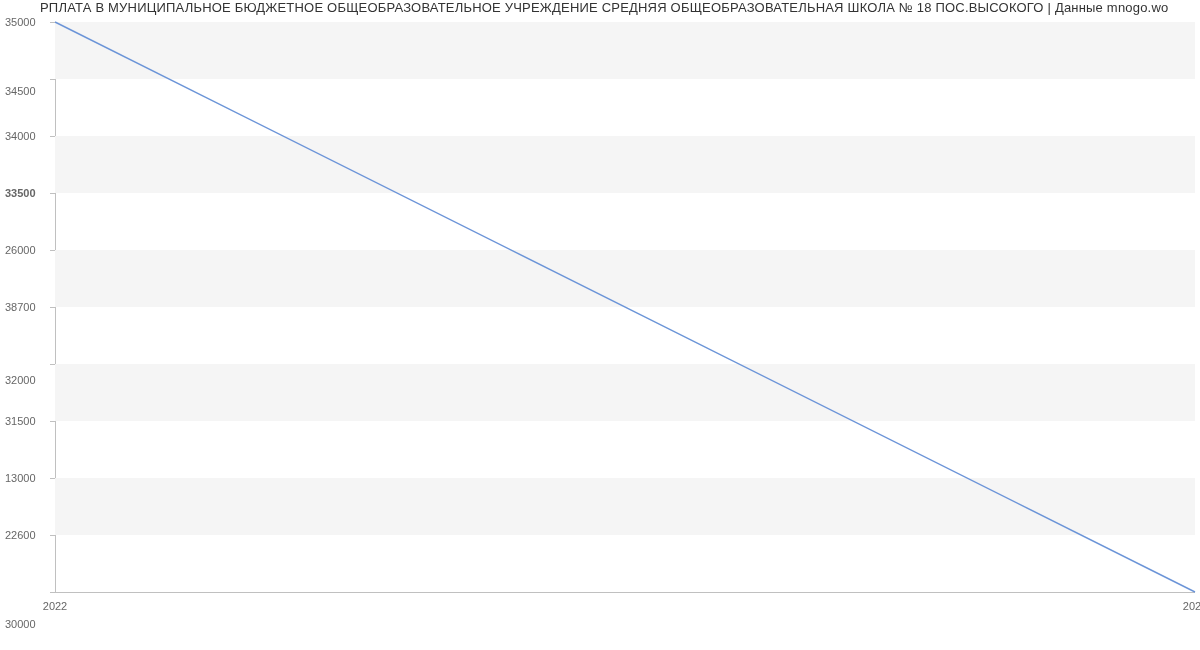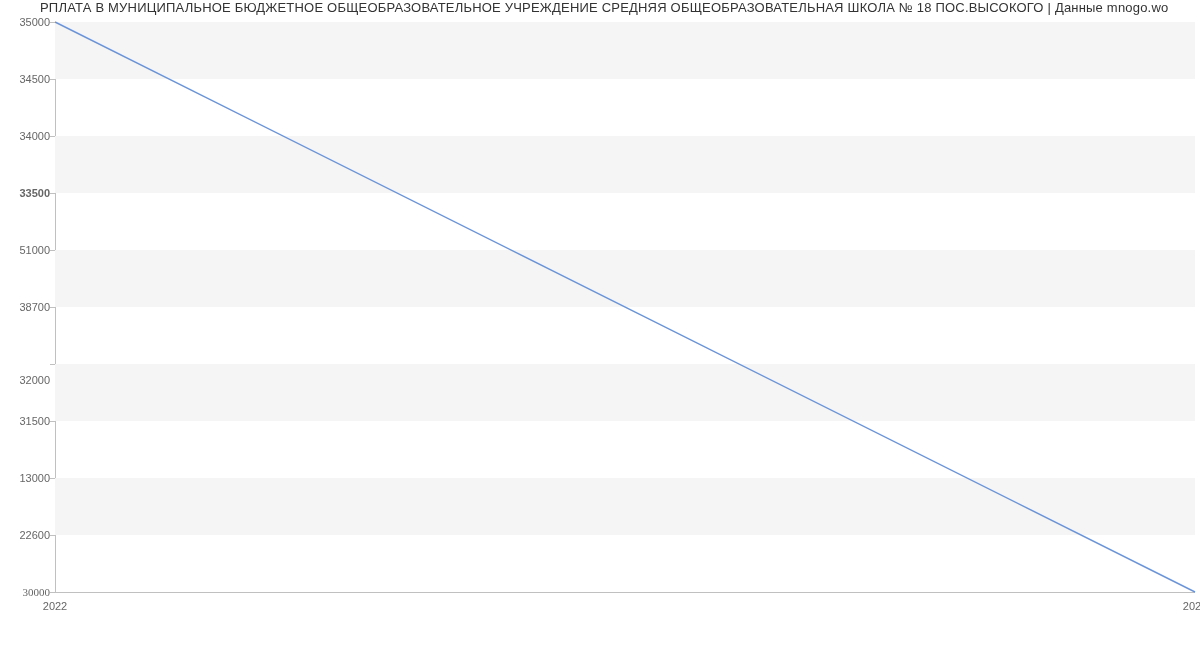--- a/index.html
+++ b/index.html
@@ -53,21 +53,20 @@
   .axis-bottom {
     left: 55px;
     top: 592px;
     width: 1140px;
     height: 1px;
   }
   .ytick {
     position: absolute;
     right: 1150px;
     width: 45px;
-    text-align: right;
     font-size: 11px;
     color: #666666;
     transform: translateY(-50%);
   }
   .ytick-mark {
     position: absolute;
     left: 50px;
     width: 5px;
     height: 1px;
     background: #c0c0c0;
@@ -100,37 +99,37 @@
   <div class="plot-area" id="plot-area">
       <div class="band" style="top: 0px; height: 57px;"></div>
       <div class="band" style="top: 114px; height: 57px;"></div>
       <div class="band" style="top: 228px; height: 57px;"></div>
       <div class="band" style="top: 342px; height: 57px;"></div>
       <div class="band" style="top: 456px; height: 57px;"></div>
     <svg class="series" id="series-svg">
         <path d="M0 0 L1140 570" fill="none" stroke="#6c95d8" stroke-width="1.5"></path>
       </svg>
   </div>
-<div class="ytick" style="top: 592px; font-family: Liberation Serif, serif;">30000</div>
+<div class="ytick" style="top: 624px;">30000</div>
     <div class="ytick-mark" style="top: 592px;"></div>
     <div class="ytick" style="top: 535px;">22600</div>
     <div class="ytick-mark" style="top: 535px;"></div>
     <div class="ytick" style="top: 478px;">13000</div>
     <div class="ytick-mark" style="top: 478px;"></div>
     <div class="ytick" style="top: 421px;">31500</div>
     <div class="ytick-mark" style="top: 421px;"></div>
     <div class="ytick" style="top: 380px;">32000</div>
     <div class="ytick-mark" style="top: 364px;"></div>
     <div class="ytick" style="top: 307px;">38700</div>
     <div class="ytick-mark" style="top: 307px;"></div>
-    <div class="ytick" style="top: 250px;">51000</div>
+    <div class="ytick" style="top: 250px;">26000</div>
     <div class="ytick-mark" style="top: 250px;"></div>
     <div class="ytick" style="top: 193px; font-weight: bold;">33500</div>
     <div class="ytick-mark" style="top: 193px;"></div>
     <div class="ytick" style="top: 136px;">34000</div>
     <div class="ytick-mark" style="top: 136px;"></div>
-    <div class="ytick" style="top: 79px;">34500</div>
+    <div class="ytick" style="top: 91px;">34500</div>
     <div class="ytick-mark" style="top: 79px;"></div>
     <div class="ytick" style="top: 22px;">35000</div>
     <div class="ytick-mark" style="top: 22px;"></div>
     <div class="xtick" style="left: 55px;">2022</div>
     <div class="xtick" style="left: 1195px;">2023</div>
   </div>
 
 </body></html>

